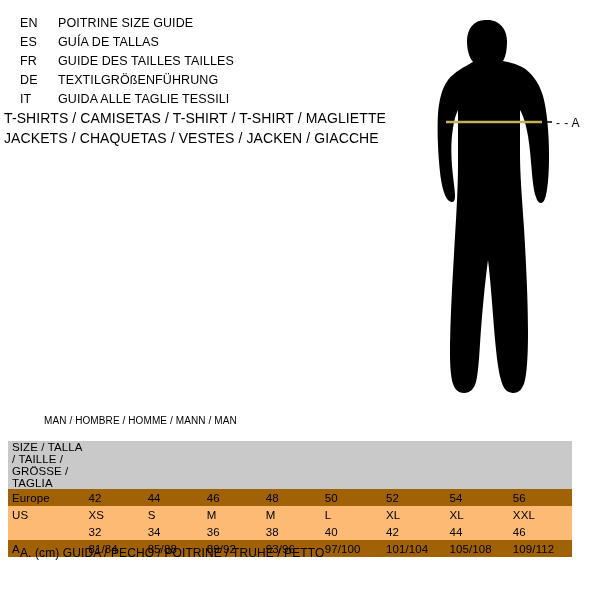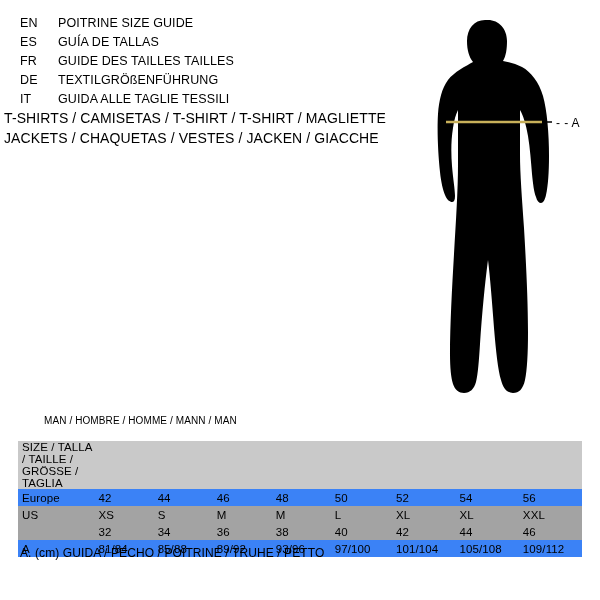--- a/index.html
+++ b/index.html
@@ -80,41 +80,41 @@
     position: absolute;
     left: 20px;
     top: 415px;
     font-size: 10px;
     letter-spacing: 0.1px;
     white-space: nowrap;
     margin-left: 24px;
   }
   table.size-table {
     position: absolute;
-    left: 18px;
+    left: 8px;
     top: 441px;
     width: 564px;
     border-collapse: collapse;
     font-size: 11.5px;
   }
   table.size-table td {
     padding: 0 0 0 4px;
     height: 17px;
     vertical-align: middle;
     letter-spacing: 0.1px;
   }
   tr.row-head td {
     background: #c9c9c9;
     font-size: 11.5px;
   }
   tr.row-shade td {
-    background: #a3a3a3;
+    background: #fdba74;
   }
   tr.row-plain td {
-    background: #3b82f6;
+    background: #a16207;
   }
   td.col-label {
     width: 84px;
   }
   td.col-val {
     width: 68px;
     margin-left: 14px;
   }
   .footnote {
     position: absolute;

